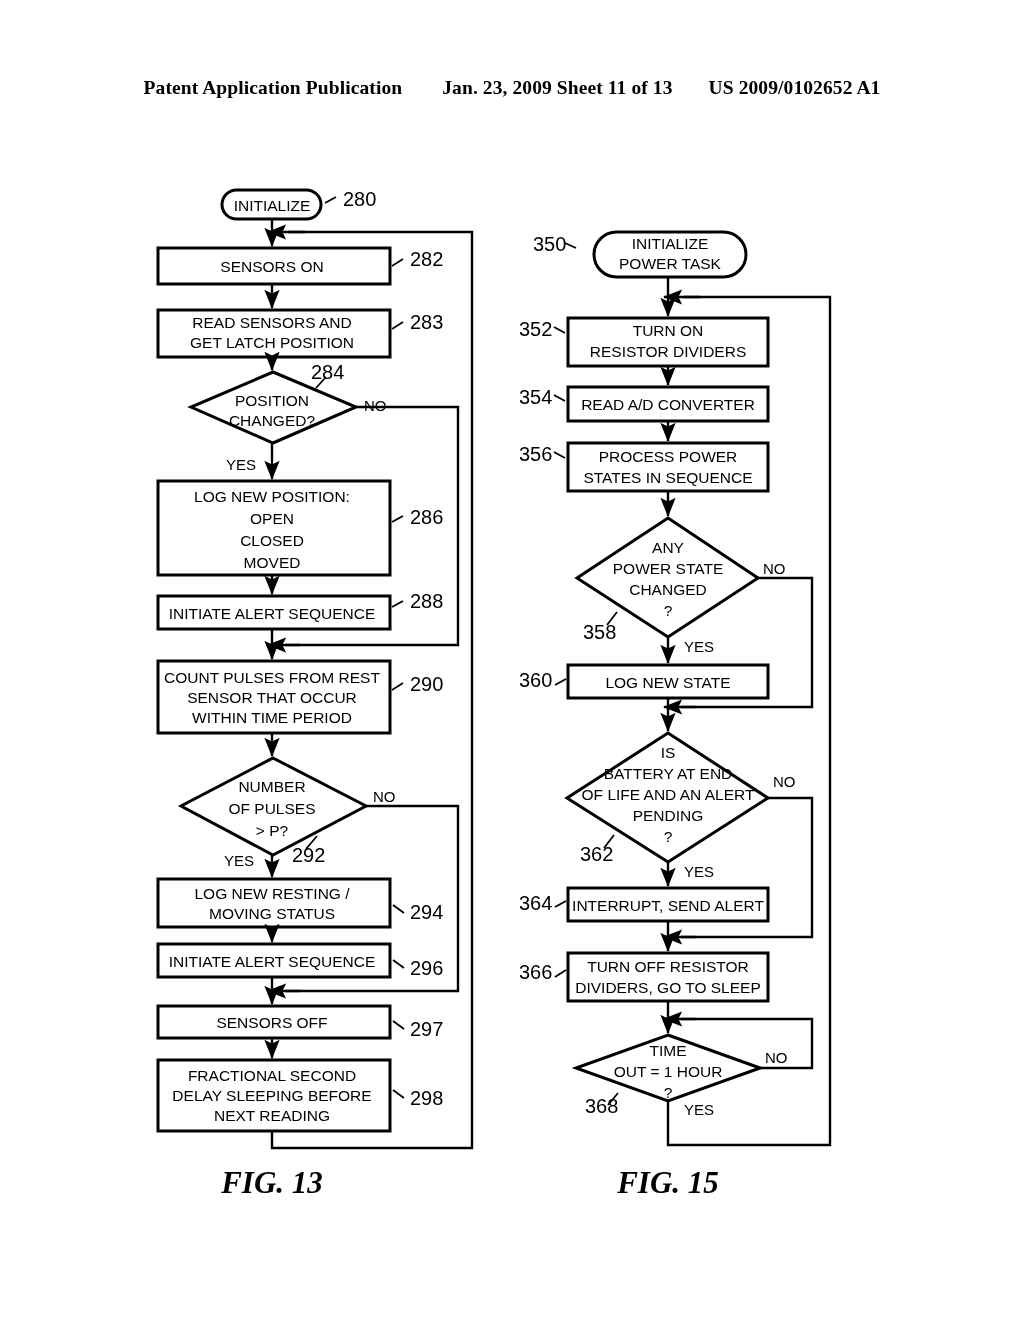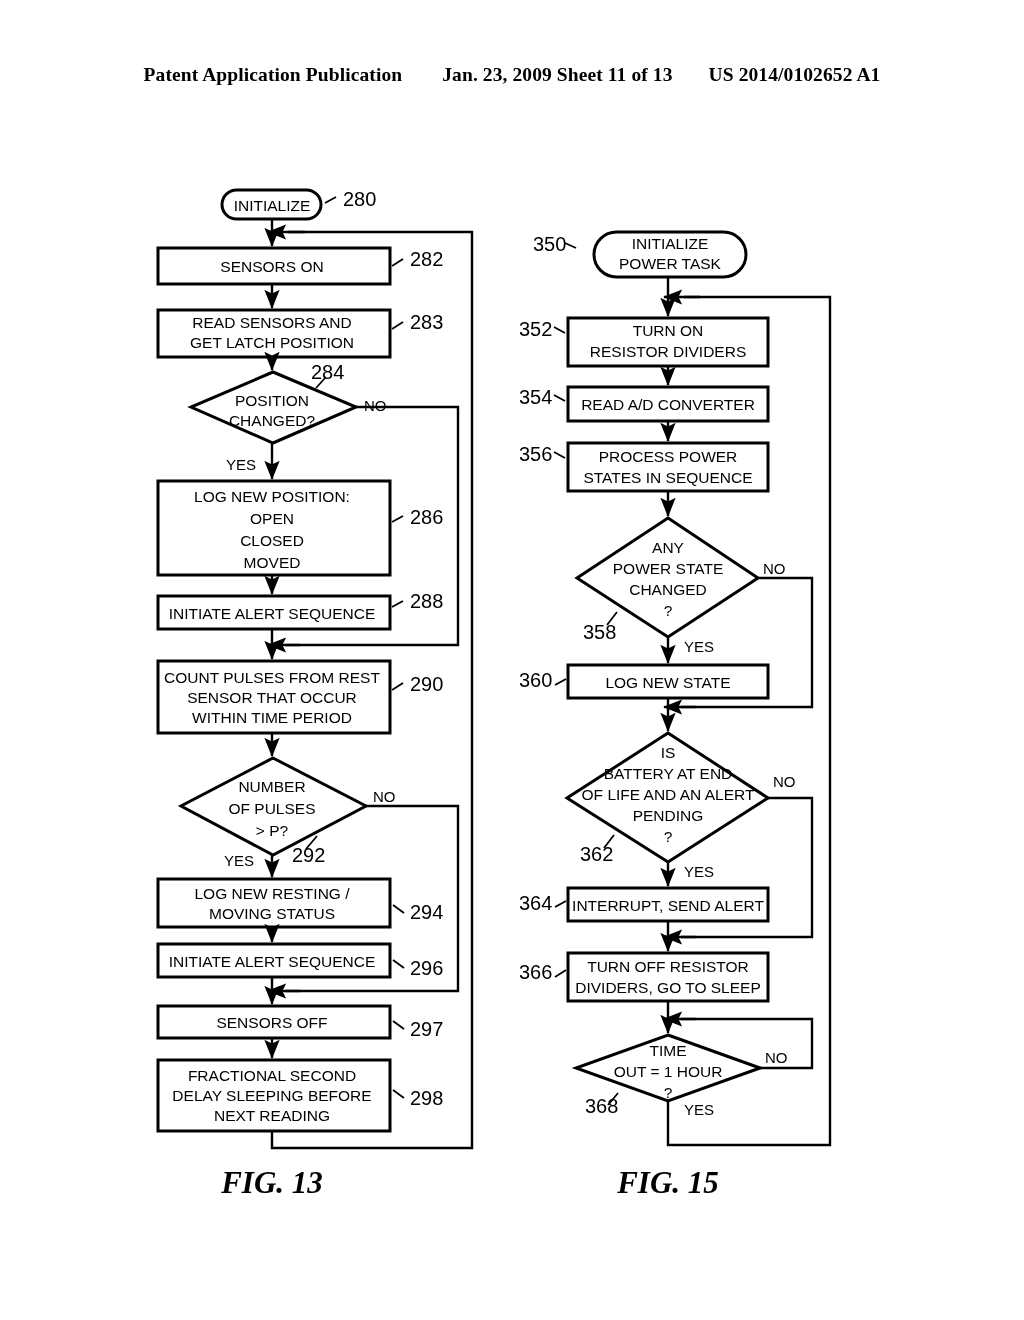--- a/index.html
+++ b/index.html
@@ -1,39 +1,39 @@
 <!DOCTYPE html>
 <html><head>
 <meta charset="utf-8">
 <style>
   html,body{margin:0;padding:0;background:#ffffff;}
   body{width:1024px;height:1320px;font-family:"Liberation Sans",sans-serif;color:#000;position:relative;overflow:hidden;}
   #page{position:relative;width:1024px;height:1320px;background:#fff;}
-  #header{position:absolute;left:0;top:64px;width:1024px;height:34px;}
+  #header{position:absolute;left:0;top:77px;width:1024px;height:34px;}
   #header .hrow{display:flex;justify-content:center;align-items:baseline;font-family:"Liberation Serif",serif;font-weight:bold;font-size:19.5px;letter-spacing:.1px;}
   #header .h1{white-space:nowrap;}
   #header .h2{white-space:nowrap;margin-left:40px;}
   #header .h3{white-space:nowrap;margin-left:36px;}
   svg{position:absolute;left:0;top:0;}
   .fig-label{font-family:"Liberation Serif",serif;font-style:italic;font-weight:bold;font-size:31px;}
   text{font-family:"Liberation Sans",sans-serif;fill:#000;}
   .bt{font-size:15.5px;}
   .ref{font-size:20px;}
   .yn{font-size:15px;}
 </style>
 </head>
 <body>
 
 <div id="page">
 
   <div id="header">
     <div class="hrow">
       <span class="h1">Patent Application Publication</span>
       <span class="h2">Jan. 23, 2009  Sheet 11 of 13</span>
-      <span class="h3">US 2014/0102652 A1</span>
+      <span class="h3">US 2009/0102652 A1</span>
     </div>
   </div>
 
   <svg width="1024" height="1320" viewBox="0 0 1024 1320">
     <defs>
       <marker id="ah" markerWidth="9" markerHeight="9" refX="7.6" refY="3.2" orient="auto">
         <path d="M0,0 L8,3.2 L0,6.4 L1.6,3.2 z" fill="#000"></path>
       </marker>
     </defs>
 

